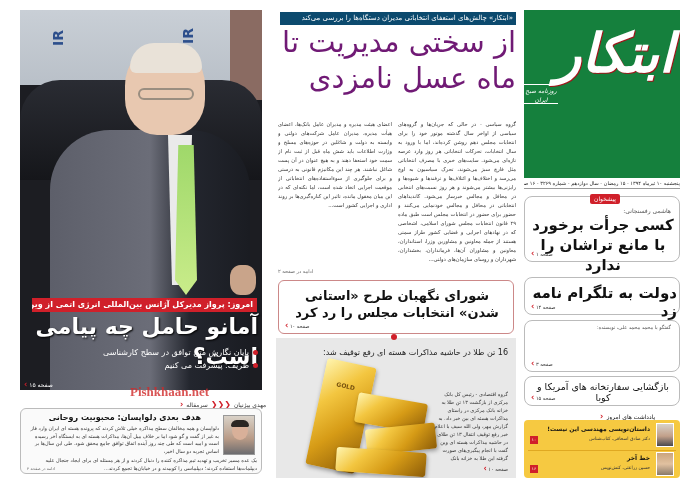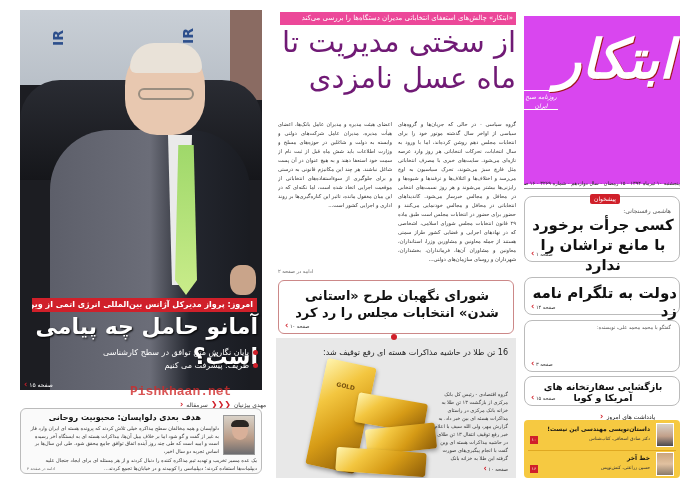--- a/index.html
+++ b/index.html
@@ -20,35 +20,35 @@
   #photo-col .shirt { position: absolute; left: 140px; top: 125px; width: 40px; height: 150px; background: #eaeaea; clip-path: polygon(20% 0,80% 0,70% 100%,30% 100%); }
   #photo-col .tie { position: absolute; left: 155px; top: 135px; width: 22px; height: 150px; background: linear-gradient(180deg,#9fd86a,#c9ec8a); clip-path: polygon(15% 0,85% 0,100% 90%,50% 100%,0 90%); }
   #photo-col .hand { position: absolute; left: 210px; top: 255px; width: 26px; height: 30px; background: #c9a48a; border-radius: 40%; }
 
   #photo-kicker { position: absolute; left: 32px; top: 298px; width: 225px; height: 14px; background: #d0202a; color: #fff; font-size: 8px; line-height: 14px; padding: 0 4px; font-weight: bold; white-space: nowrap; overflow: hidden; }
   #photo-headline { position: absolute; left: 20px; top: 312px; width: 238px; color: #fff; font-size: 22px; font-weight: bold; line-height: 30px; text-shadow: 1px 1px 2px #000; }
   #photo-bullets { position: absolute; left: 60px; top: 346px; width: 198px; color: #fff; font-size: 8px; line-height: 13px; }
   #photo-bullets .b { display: flex; justify-content: flex-start; gap: 4px; }
   #photo-bullets .dot { width: 5px; height: 5px; border-radius: 50%; background: #d0202a; margin-top: 4px; flex: none; }
   #photo-page-ref { position: absolute; left: 24px; top: 380px; font-size: 6px; color: #fff; }
-  #watermark { position: absolute; left: 130px; top: 384px; color: #d02a2a; font-size: 13px; font-weight: bold; opacity: 0.8; font-family: Liberation Mono, monospace; }
+  #watermark { position: absolute; left: 130px; top: 384px; color: #d02a2a; font-size: 13px; font-weight: bold; opacity: 0.8; font-family: Liberation Serif, serif; }
 
   
   #column-tag { position: absolute; left: 180px; top: 400px; font-size: 6px; color: #333; display: flex; gap: 3px; align-items: center; }
   #column-box { position: absolute; left: 20px; top: 408px; width: 242px; height: 66px; border: 1px solid #bbb; border-radius: 6px; background: #fafafa; padding: 3px 4px; }
   #column-box .avatar { position: absolute; right: 6px; top: 6px; width: 32px; height: 40px; background: linear-gradient(180deg,#d9d2c8 0%,#b89a86 60%,#6d6d70 100%); border: 1px solid #999; }
   #column-box .avatar::before { content: ""; position: absolute; left: 8px; top: 6px; width: 16px; height: 18px; background: #d9b099; border-radius: 50%; }
   #column-box .avatar::after { content: ""; position: absolute; left: 7px; top: 4px; width: 18px; height: 7px; background: #2a2623; border-radius: 8px 8px 2px 2px; }
   #column-title { position: absolute; right: 60px; top: 4px; font-size: 8px; font-weight: bold; color: #111; }
   #column-body { position: absolute; right: 42px; top: 16px; width: 190px; font-size: 5px; line-height: 7.5px; color: #333; }
   #column-body2 { position: absolute; left: 6px; top: 48px; width: 230px; font-size: 5px; line-height: 7.5px; color: #333; }
   #column-page-ref { position: absolute; left: 6px; bottom: 2px; font-size: 4px; color: #666; }
 
   
-  #top-kicker { position: absolute; left: 280px; top: 12px; width: 236px; height: 13px; background: #ec4899; color: #fff; font-size: 7px; line-height: 13px; padding: 0 3px; white-space: nowrap; overflow: hidden; }
+  #top-kicker { position: absolute; left: 280px; top: 12px; width: 236px; height: 13px; background: #0c4a6e; color: #fff; font-size: 7px; line-height: 13px; padding: 0 3px; white-space: nowrap; overflow: hidden; }
   #main-headline { position: absolute; left: 276px; top: 24px; width: 240px; font-size: 29px; font-weight: normal; line-height: 36px; color: #701a75; letter-spacing: -0.5px; }
   .text-col { position: absolute; font-size: 5.2px; line-height: 9px; color: #333; text-align: justify; }
   #main-col-right { left: 398px; top: 120px; width: 118px; height: 152px; overflow: hidden; }
   #main-col-left { left: 278px; top: 120px; width: 114px; height: 120px; overflow: hidden; }
   #main-cont { position: absolute; left: 278px; top: 268px; font-size: 5px; color: #666; }
 
   #story2 { position: absolute; left: 278px; top: 280px; width: 236px; height: 54px; border: 1px solid #c88; border-radius: 6px; background: #fff; }
   #story2-title { position: absolute; left: 8px; top: 6px; width: 220px; font-size: 13px; font-weight: bold; line-height: 17px; color: #111; text-align: center; }
   #story2-ref { position: absolute; left: 6px; bottom: 3px; font-size: 5px; color: #333; }
   .red-chev { color: #d0202a; font-weight: bold; font-size: 8px; }
@@ -56,41 +56,41 @@
   #gold-box { position: absolute; left: 276px; top: 338px; width: 240px; height: 140px; background: #e8e8e8; }
   #gold-pin { position: absolute; left: 391px; top: 334px; width: 6px; height: 6px; border-radius: 50%; background: #d0202a; }
   #gold-kicker { position: absolute; right: 8px; top: 10px; font-size: 8px; color: #222; }
   #gold-headline { position: absolute; right: 8px; top: 26px; font-size: 17px; font-weight: bold; color: #111; }
   #gold-body { position: absolute; right: 8px; top: 52px; width: 75px; font-size: 5px; line-height: 8px; color: #333; text-align: right; }
   #gold-ref { position: absolute; right: 8px; top: 126px; font-size: 5px; color: #333; }
   .bar { position: absolute; background: linear-gradient(135deg,#fff5b0 0%,#f3c640 30%,#d69b16 60%,#8c5c08 100%); border-radius: 3px; box-shadow: 1px 2px 4px rgba(0,0,0,0.35); }
   .bar-label { position: absolute; font-size: 6px; color: #7a5410; font-weight: bold; }
 
   
-  #masthead { position: absolute; left: 524px; top: 16px; width: 156px; height: 168px; background: #d946ef; overflow: hidden; }
+  #masthead { position: absolute; left: 524px; top: 10px; width: 156px; height: 168px; background: #15803d; overflow: hidden; }
   #masthead-logo { position: absolute; left: 20px; top: 14px; width: 130px; font-size: 54px; line-height: 60px; font-weight: bold; color: #fff; font-style: italic; text-align: right; text-shadow: 1px 1px 0 #a0151a; }
   #masthead-tagline { position: absolute; left: 0; top: 74px; width: 34px; height: 20px; border-top: 1px solid #fff; border-bottom: 1px solid #fff; color: #fff; font-size: 6px; line-height: 9px; font-style: italic; text-align: center; padding-top: 1px; }
   #masthead-dateline { position: absolute; left: 524px; top: 180px; width: 156px; font-size: 5px; color: #222; text-align: right; white-space: nowrap; overflow: hidden; border-bottom: 1px solid #999; padding-bottom: 2px; }
 
   .rbox { position: absolute; left: 524px; width: 156px; border: 1px solid #bbb; border-radius: 8px; background: #fff; }
   #rbox1 { top: 196px; height: 66px; }
   #rbox1-badge { position: absolute; left: 65px; top: -3px; height: 10px; padding: 0 4px; background: #d0202a; color: #fff; font-size: 6px; line-height: 10px; border-radius: 2px; }
   #rbox1-kicker { position: absolute; right: 8px; top: 10px; font-size: 6px; color: #555; }
   #rbox1-title { position: absolute; left: 4px; top: 18px; width: 148px; font-size: 15px; line-height: 20px; font-weight: bold; text-align: center; color: #111; }
   .rref { position: absolute; left: 6px; bottom: 3px; font-size: 5px; color: #333; }
 
   #rbox2 { top: 277px; height: 38px; }
   #rbox2-title { position: absolute; left: 4px; top: 6px; width: 148px; font-size: 15px; font-weight: bold; text-align: right; color: #111; }
 
   #rbox3 { top: 320px; height: 52px; }
   #rbox3-kicker { position: absolute; right: 8px; top: 3px; font-size: 5px; color: #555; }
   #rbox3-title { position: absolute; left: 4px; top: 12px; width: 148px; font-size: 11px; line-height: 15px; font-weight: bold; text-align: center; color: #111; }
 
   #rbox4 { top: 376px; height: 30px; }
-  #rbox4-title { position: absolute; left: 4px; top: 4px; width: 148px; font-size: 9.5px; font-weight: bold; text-align: center; color: #111; }
+  #rbox4-title { position: absolute; left: 4px; top: 4px; width: 148px; font-size: 9.5px; font-weight: normal; text-align: center; color: #111; }
 
   #notes-label { position: absolute; left: 600px; top: 412px; font-size: 6px; color: #111; display: flex; gap: 3px; align-items: center; }
   #notes-box { position: absolute; left: 524px; top: 420px; width: 156px; height: 58px; background: #f6c941; border-radius: 4px; }
   .note-item { position: absolute; left: 4px; width: 148px; height: 26px; }
   .note-item .ph { position: absolute; right: 2px; top: 1px; width: 18px; height: 24px; border: 1px solid #fff; }
   .note-item .nt { position: absolute; right: 26px; top: 3px; font-size: 6px; font-weight: bold; color: #111; }
   .note-item .na { position: absolute; right: 26px; top: 14px; font-size: 4.5px; color: #333; }
   .note-item .np { position: absolute; left: 2px; top: 14px; width: 8px; height: 8px; background: #d0202a; color: #fff; font-size: 4px; line-height: 8px; text-align: center; }
   #note1 { top: 2px; }
   #note1 .ph { background: linear-gradient(180deg,#d8d2c8 0%,#c2a08a 55%,#4a4a4e 100%); }

